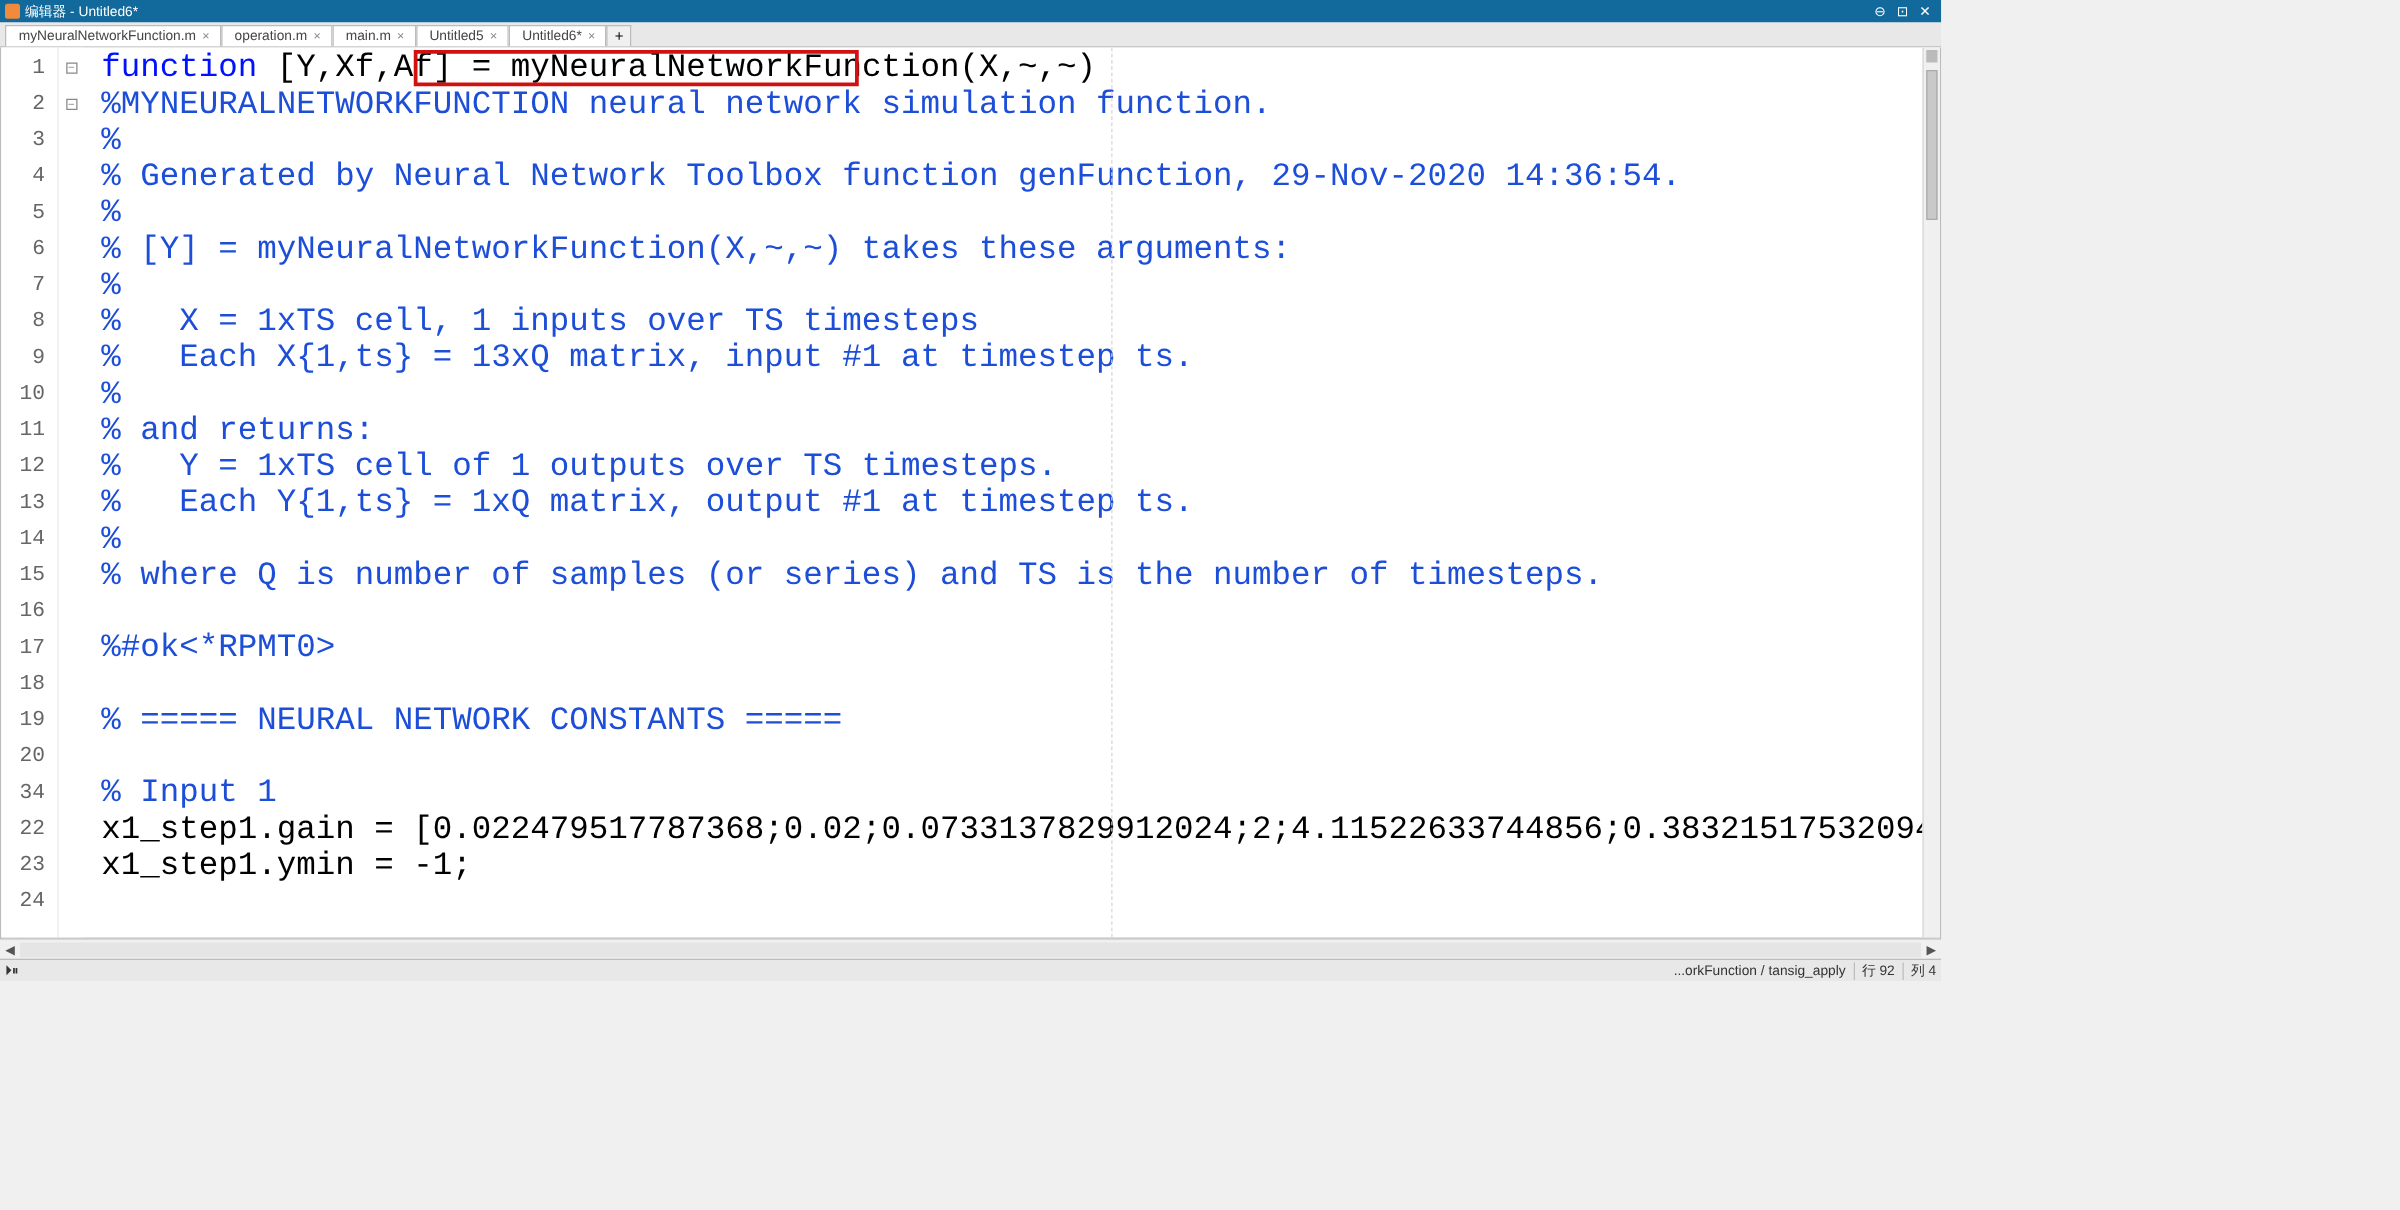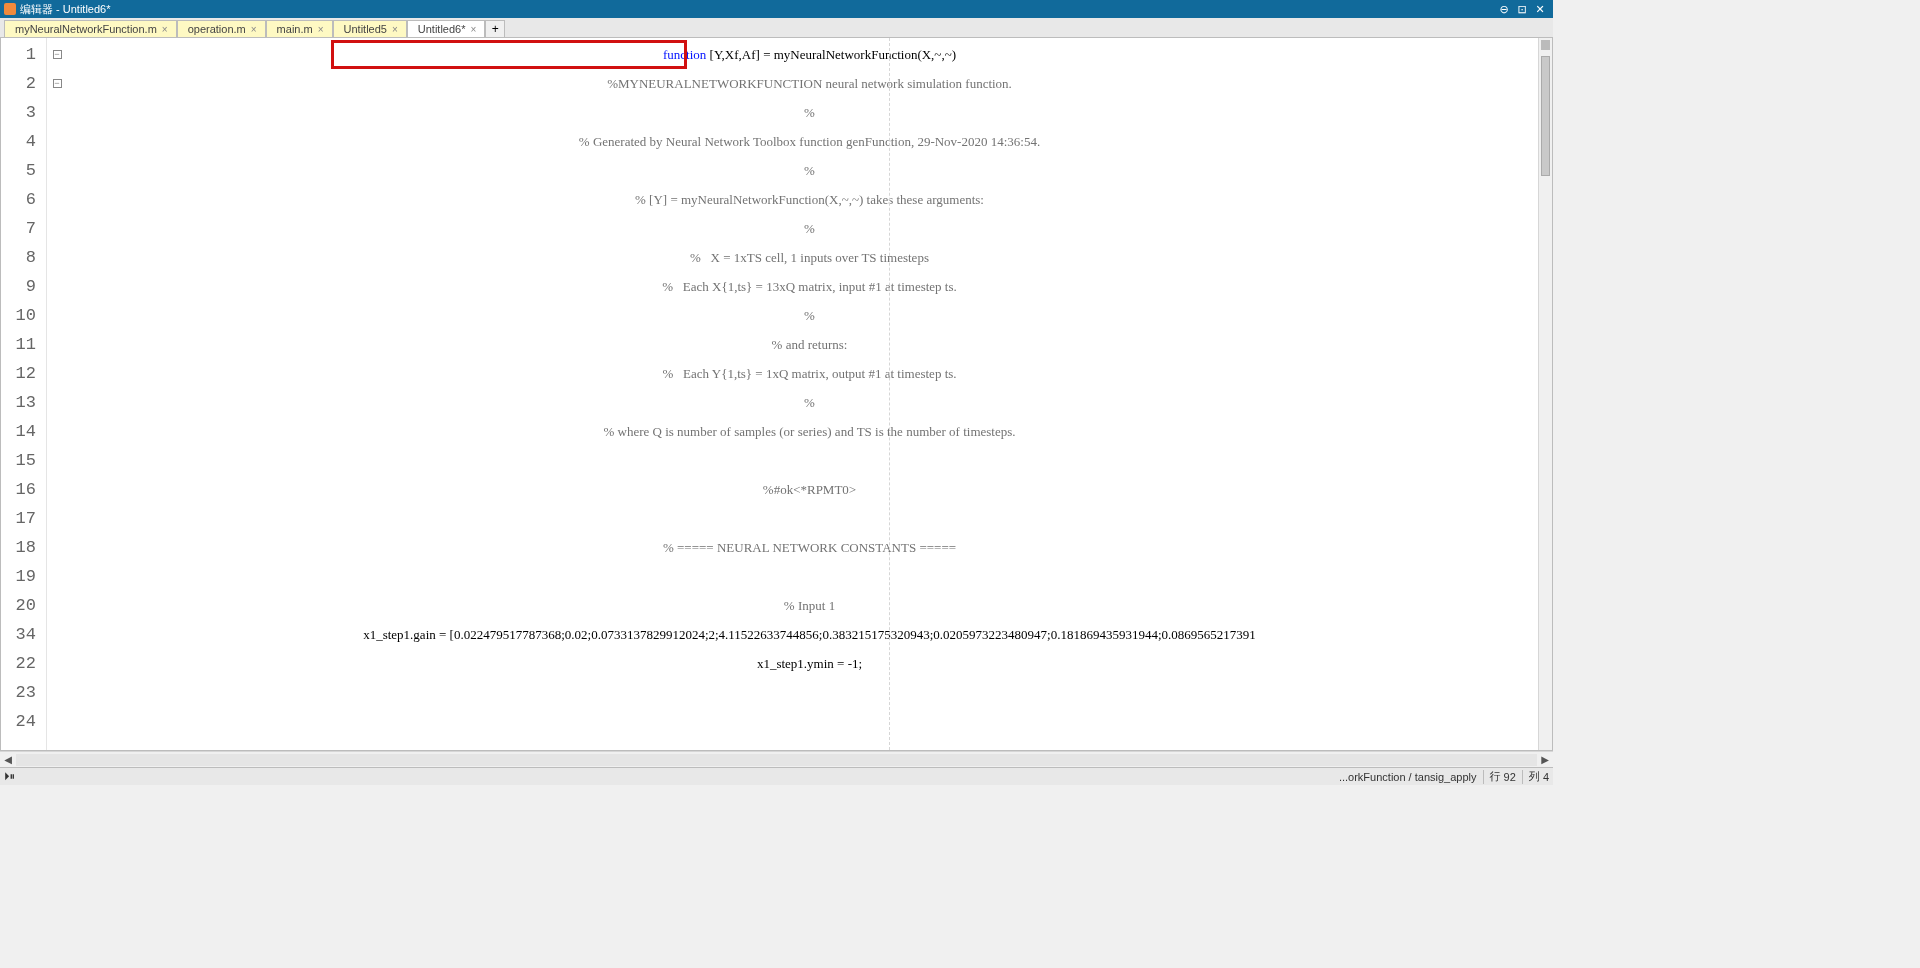--- a/index.html
+++ b/index.html
@@ -38,21 +38,21 @@
   background: #e8e8e8;
   border-bottom: 1px solid #bcbcbc;
   height: 20px;
   display: flex;
   align-items: flex-end;
   padding-left: 4px;
 }
 .tab {
   border: 1px solid #bcbcbc;
   border-bottom: none;
-  background: #fef9c3;
+  background: #ffffff;
   padding: 2px 8px 2px 10px;
   font-size: 11px;
   color: #444;
   margin-right: 0;
   display: flex;
   align-items: center;
   gap: 5px;
   cursor: pointer;
 }
 .tab.active {
@@ -108,29 +108,28 @@
 }
 .code-area {
   flex: 1;
   padding-top: 2px;
   position: relative;
   overflow: hidden;
 }
 .code-line {
   height: 29px;
   line-height: 29px;
-  font-family: Liberation Serif, serif;
-  font-size: 13px;
+  font-family: Liberation Mono, monospace;
+  font-size: 26px;
   white-space: pre;
   padding-left: 14px;
   color: #000;
-  text-align: center;
 }
 .kw { color: #0011ff; }
-.cm { color: #737373; }
+.cm { color: #1d4ed8; }
 .red-box {
   position: absolute;
   border: 3px solid #d11010;
   top: 2px;
   left: 264px;
   width: 356px;
   height: 29px;
   pointer-events: none;
 }
 .right-ruler {
@@ -274,20 +273,21 @@
       <div class="code-line"><span class="cm">%MYNEURALNETWORKFUNCTION neural network simulation function.</span></div>
       <div class="code-line"><span class="cm">%</span></div>
       <div class="code-line"><span class="cm">% Generated by Neural Network Toolbox function genFunction, 29-Nov-2020 14:36:54.</span></div>
       <div class="code-line"><span class="cm">%</span></div>
       <div class="code-line"><span class="cm">% [Y] = myNeuralNetworkFunction(X,~,~) takes these arguments:</span></div>
       <div class="code-line"><span class="cm">%</span></div>
       <div class="code-line"><span class="cm">%   X = 1xTS cell, 1 inputs over TS timesteps</span></div>
       <div class="code-line"><span class="cm">%   Each X{1,ts} = 13xQ matrix, input #1 at timestep ts.</span></div>
       <div class="code-line"><span class="cm">%</span></div>
       <div class="code-line"><span class="cm">% and returns:</span></div>
+      <div class="code-line"><span class="cm">%   Y = 1xTS cell of 1 outputs over TS timesteps.</span></div>
       <div class="code-line"><span class="cm">%   Each Y{1,ts} = 1xQ matrix, output #1 at timestep ts.</span></div>
       <div class="code-line"><span class="cm">%</span></div>
       <div class="code-line"><span class="cm">% where Q is number of samples (or series) and TS is the number of timesteps.</span></div>
       <div class="code-line"><span></span></div>
       <div class="code-line"><span class="cm">%#ok&lt;*RPMT0&gt;</span></div>
       <div class="code-line"><span></span></div>
       <div class="code-line"><span class="cm">% ===== NEURAL NETWORK CONSTANTS =====</span></div>
       <div class="code-line"><span></span></div>
       <div class="code-line"><span class="cm">% Input 1</span></div>
       <div class="code-line"><span>x1_step1.gain = [0.022479517787368;0.02;0.0733137829912024;2;4.11522633744856;0.383215175320943;0.0205973223480947;0.181869435931944;0.0869565217391</span></div>

